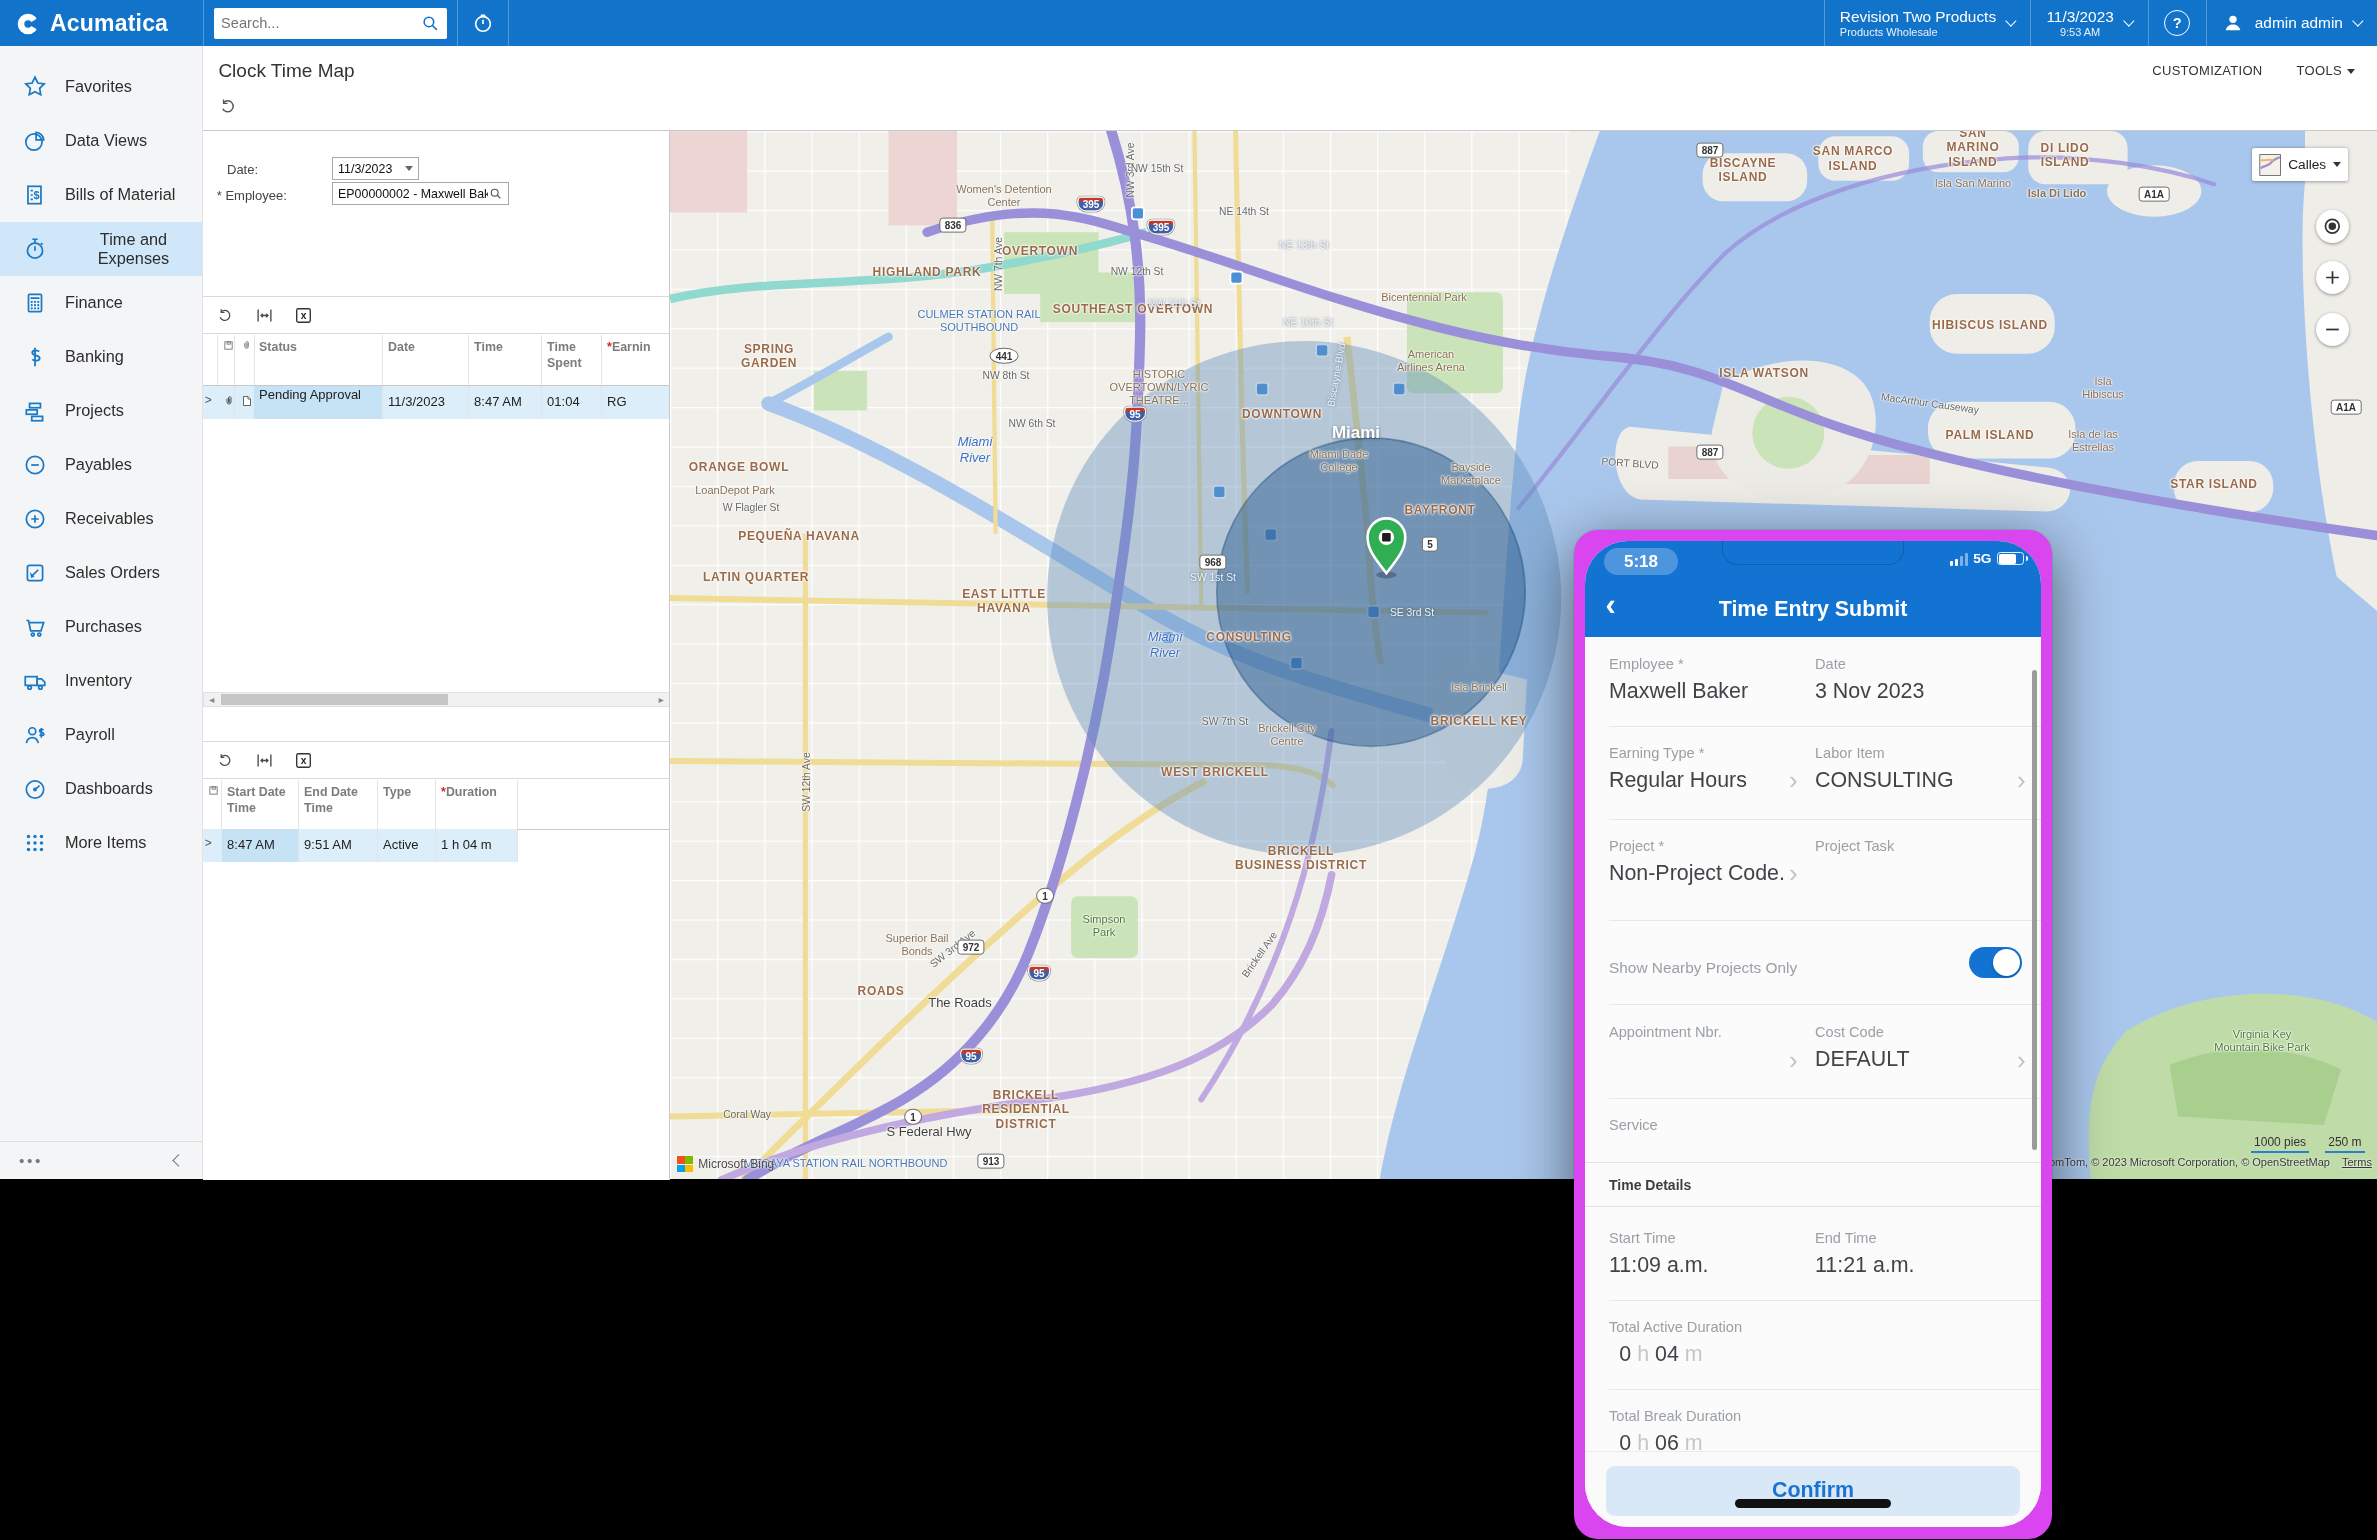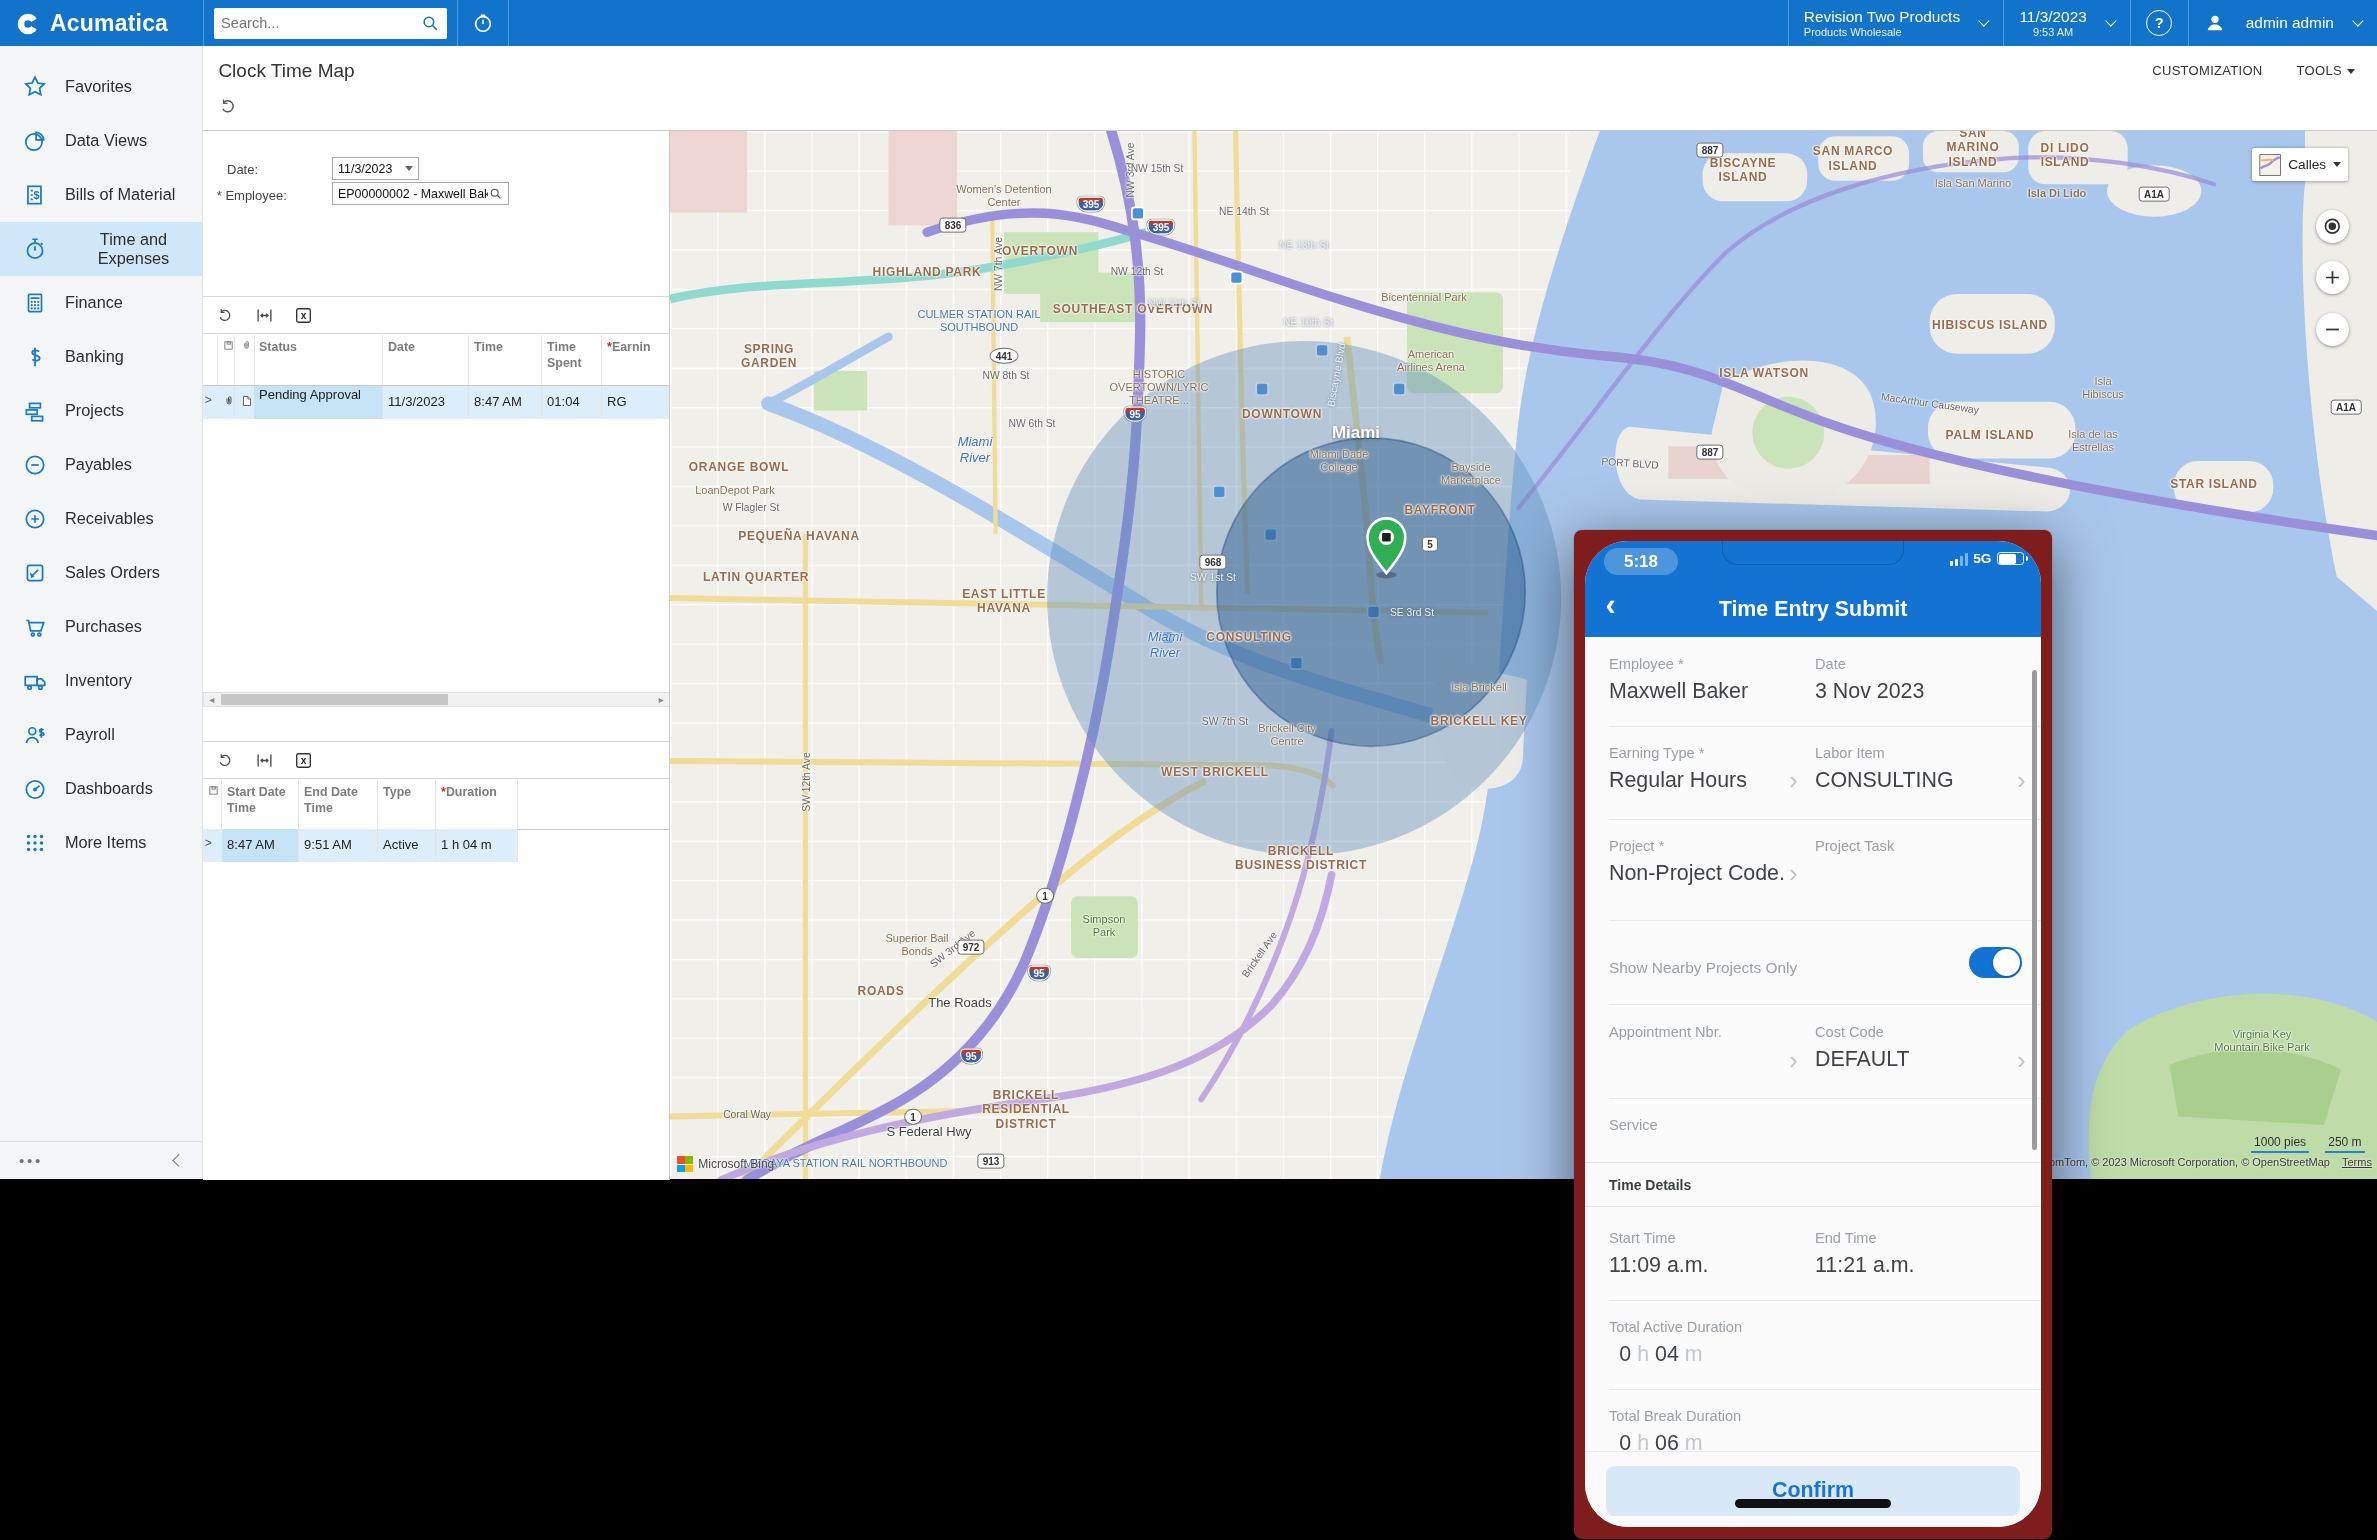--- a/index.html
+++ b/index.html
@@ -7,21 +7,21 @@
   #app{position:absolute;left:0;top:0;width:2377px;height:1179px;background:#fff;}
   
   #topbar{position:absolute;left:0;top:0;width:100%;height:46px;background:#1173c9;display:flex;align-items:center;color:#fff;}
   .logo-wrap{width:203px;display:flex;align-items:flex-end;padding-left:15.4px;gap:8.6px;}
   .logo-text{font-size:23px;font-weight:bold;letter-spacing:0.2px;}
   .tb-sep{width:0.9px;height:46px;background:rgba(255,255,255,.28);}
   .searchbox{position:relative;margin-left:10.3px;width:233px;height:31px;background:#fff;border-radius:1.7px;display:flex;align-items:center;}
   .searchbox input{border:none;outline:none;flex:1;padding:0 6.9px;font-size:14.6px;color:#444;font-family:inherit;background:transparent;}
   .tb-icon{display:flex;align-items:center;justify-content:center;padding:0 13.7px;height:46px;}
   .tb-right{margin-left:auto;display:flex;align-items:center;height:46px;}
-  .tb-block{display:flex;align-items:center;gap:20px;padding:0 15.4px;height:46px;justify-content:center;}
+  .tb-block{display:flex;align-items:center;gap:11px;padding:0 15.4px;height:46px;justify-content:center;}
   .tb-2line .l1{font-size:15.4px;line-height:1.15;}
   .tb-2line .l2{font-size:11px;opacity:.9;line-height:1.15;}
   .chev{width:7.7px;height:7.7px;border-right:1.7px solid #fff;border-bottom:1.7px solid #fff;transform:rotate(45deg);margin-top:-3.4px;}
   .help-circle{width:26px;height:26px;border:1.7px solid #fff;border-radius:50%;display:flex;align-items:center;justify-content:center;font-size:14.6px;font-weight:bold;}
   .user-name{font-size:15.4px;}
   
   #sidebar{position:absolute;left:0;top:46px;width:203px;height:1133px;background:#f4f5f7;border-right:0.9px solid #e1e3e6;}
   .sb-item{position:relative;height:54px;display:flex;align-items:center;gap:17px;padding-left:22px;cursor:pointer;}
   .sb-item.active{background:#cfe7f9;}
   .sb-item svg{flex:0 0 auto;}
@@ -74,21 +74,21 @@
   .ctl-caret{width:0;height:0;border-left:4.3px solid transparent;border-right:4.3px solid transparent;border-top:5.1px solid #333;margin-left:auto;}
   .map-btn{position:absolute;width:33px;height:33px;border-radius:50%;background:#fff;box-shadow:0 0.9px 3.4px rgba(0,0,0,.4);display:flex;align-items:center;justify-content:center;cursor:pointer;}
   #scalebar{position:absolute;right:12px;top:1004px;display:flex;gap:15.4px;font-size:12px;color:#333;}
   #scalebar .sb{border-bottom:2.6px solid #2a7fd4;padding:0 3.4px 1.7px 3.4px;}
   #attr{position:absolute;right:5.1px;top:1025px;font-size:11px;color:#3a3a3a;display:flex;gap:12px;text-shadow:0 0 2.6px #fff;}
   #attr .link{text-decoration:underline;}
   #bing-logo{position:absolute;left:6.9px;top:1025px;display:flex;align-items:center;gap:5.1px;font-size:12px;color:#4a4a4a;text-shadow:0 0 2.6px #fff;}
   .ms-sq{display:grid;grid-template-columns:7.7px 7.7px;grid-template-rows:7.7px 7.7px;gap:0.9px;}
   .ms-sq i{display:block;}
   
-  #phone{position:absolute;left:1574px;top:530px;width:478px;height:1009px;background:#7f1d1d;border-radius:8px;box-shadow:0 15.4px 60px rgba(0,0,0,.55),0 0 0 0.9px rgba(0,0,0,.08);z-index:50;}
+  #phone{position:absolute;left:1574px;top:530px;width:478px;height:1009px;background:#d946ef;border-radius:24px;box-shadow:0 15.4px 60px rgba(0,0,0,.55),0 0 0 0.9px rgba(0,0,0,.08);z-index:50;}
   #screen{position:absolute;left:11px;top:11px;width:456px;height:986px;border-radius:43px;overflow:hidden;background:#fbfbfb;}
   #p-status{position:relative;height:41px;background:#1273d3;}
   #p-notch{position:absolute;left:50%;top:0;transform:translateX(-50%);width:182px;height:24px;background:#1273d3;border:0.9px solid rgba(0,0,0,.18);border-top:none;border-radius:0 0 15.4px 15.4px;}
   #p-time{position:absolute;left:19px;top:6.9px;width:74px;height:27.4px;border-radius:13.7px;background:rgba(255,255,255,.25);color:#fff;font-weight:bold;font-size:17px;display:flex;align-items:center;justify-content:center;}
   #p-statr{position:absolute;right:17px;top:10.3px;display:flex;align-items:flex-end;gap:5.1px;color:#fff;font-size:13.7px;font-weight:bold;}
   .sigbars{display:flex;align-items:flex-end;gap:1.7px;}
   .sigbars i{display:block;width:3.4px;background:#fff;border-radius:0.9px;}
   .sigbars i.dim{opacity:.45;}
   .batt{position:relative;width:27.4px;height:13.7px;border:1.7px solid rgba(255,255,255,.9);border-radius:3.4px;margin-bottom:0.9px;}
   .batt::after{content:"";position:absolute;right:-5.1px;top:3.4px;width:2.6px;height:5.1px;background:rgba(255,255,255,.9);border-radius:0 1.7px 1.7px 0;}

